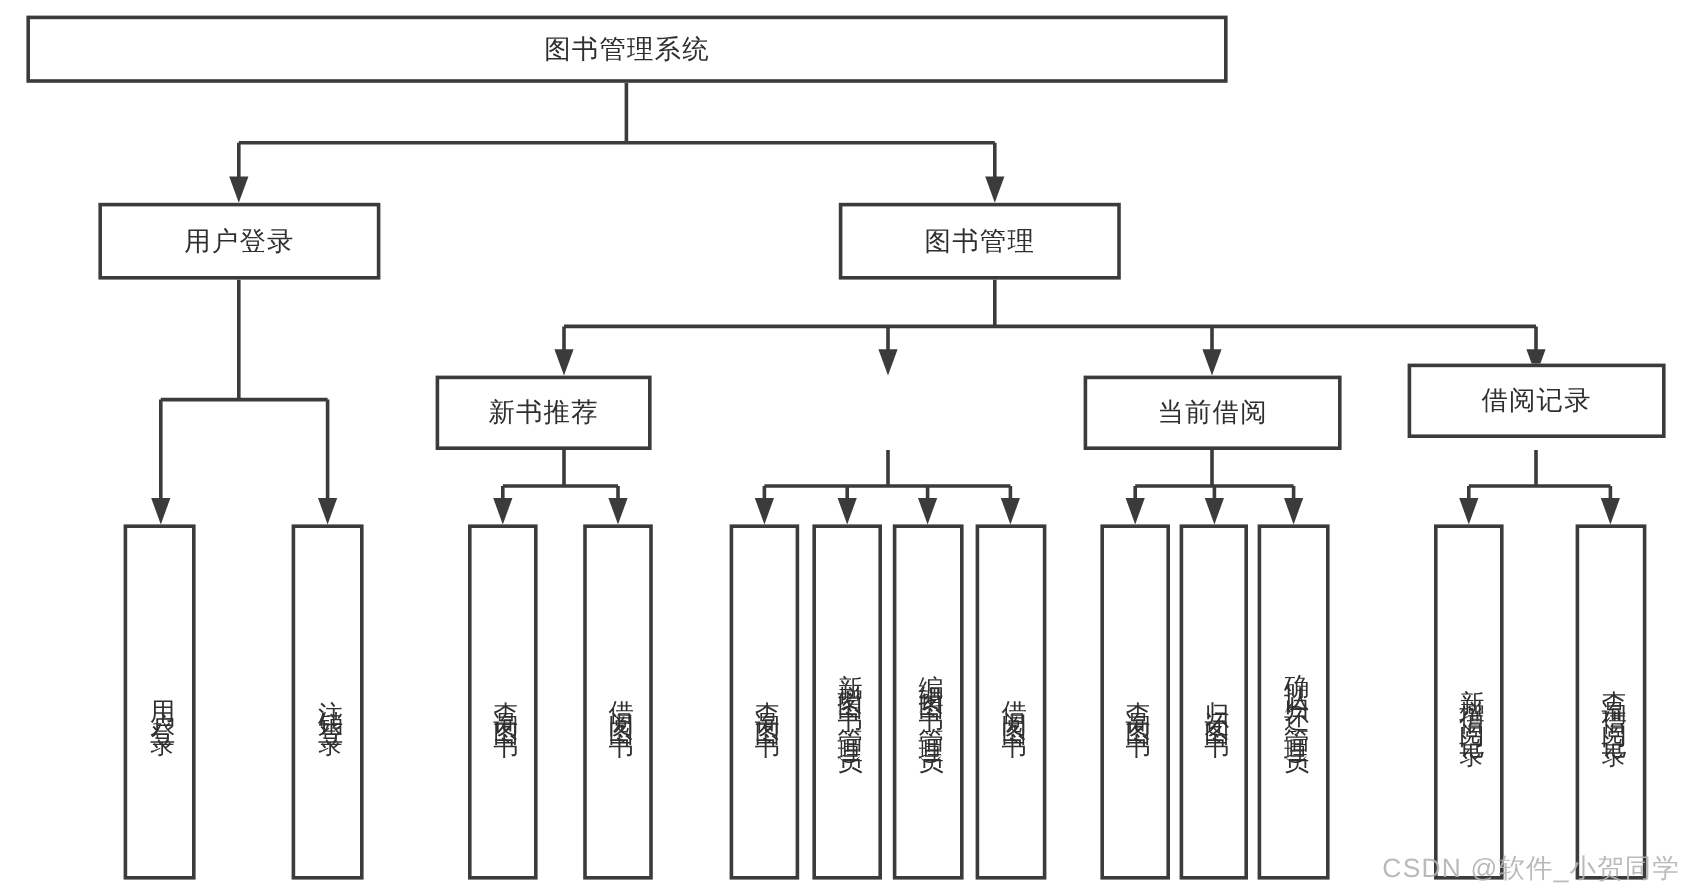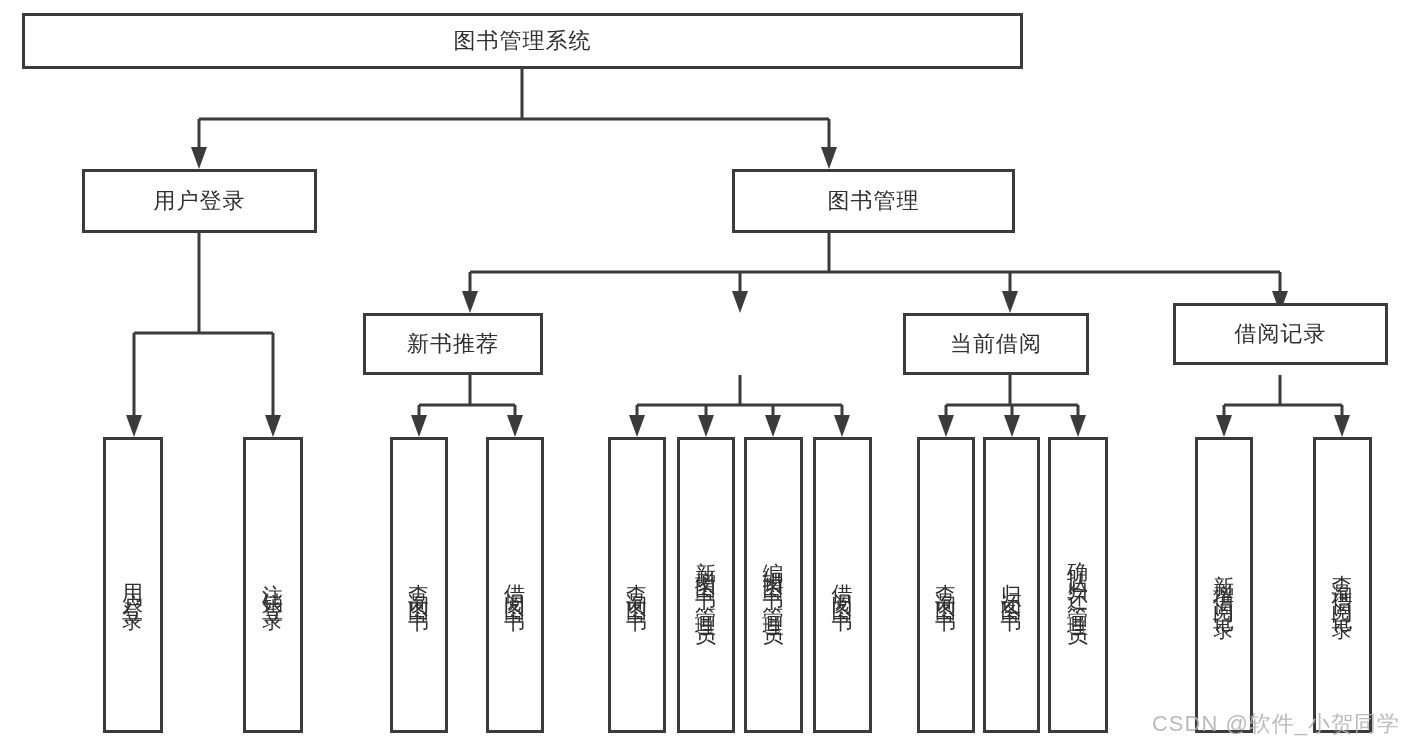--- a/index.html
+++ b/index.html
@@ -20,20 +20,21 @@
     box-sizing:border-box;
     background:#ffffff;
     border:3px solid var(--line);
     display:flex;
     align-items:center;
     justify-content:center;
     z-index:2;
     font-size:22px;
     letter-spacing:1px;
     color:var(--text);
+    font-family:Liberation Mono, monospace;
   }
   .leaf .vtext{
     writing-mode:vertical-rl;
     text-orientation:mixed;
     font-size:21px;
     line-height:1;
     letter-spacing:9px;
     white-space:nowrap;
   }
   .watermark{
@@ -100,28 +101,28 @@
     </g>
   </svg>
 
   <div class="node" style="left:22px;top:13px;width:1001px;height:56px">
     <span>图书管理系统</span>
   </div>
 
   <div class="node" style="left:82px;top:169px;width:235px;height:64px">
     <span>用户登录</span>
   </div>
-  <div class="node" style="left:732px;top:169px;width:283px;height:64px">
+  <div class="node" style="left:699px;top:169px;width:235px;height:64px">
     <span>图书管理</span>
   </div>
 
   <div class="node" style="left:363px;top:313px;width:180px;height:62px">
     <span>新书推荐</span>
   </div>
-  <div class="node" style="left:903px;top:313px;width:186px;height:62px">
+  <div class="node" style="left:903px;top:313px;width:215px;height:62px">
     <span>当前借阅</span>
   </div>
   <div class="node" style="left:1173px;top:303px;width:215px;height:62px">
     <span>借阅记录</span>
   </div>
 
   <div class="node leaf" style="left:103px;top:437px;width:60px;height:296px">
     <span class="vtext">用户登录</span>
   </div>
   <div class="node leaf" style="left:243px;top:437px;width:60px;height:296px">

